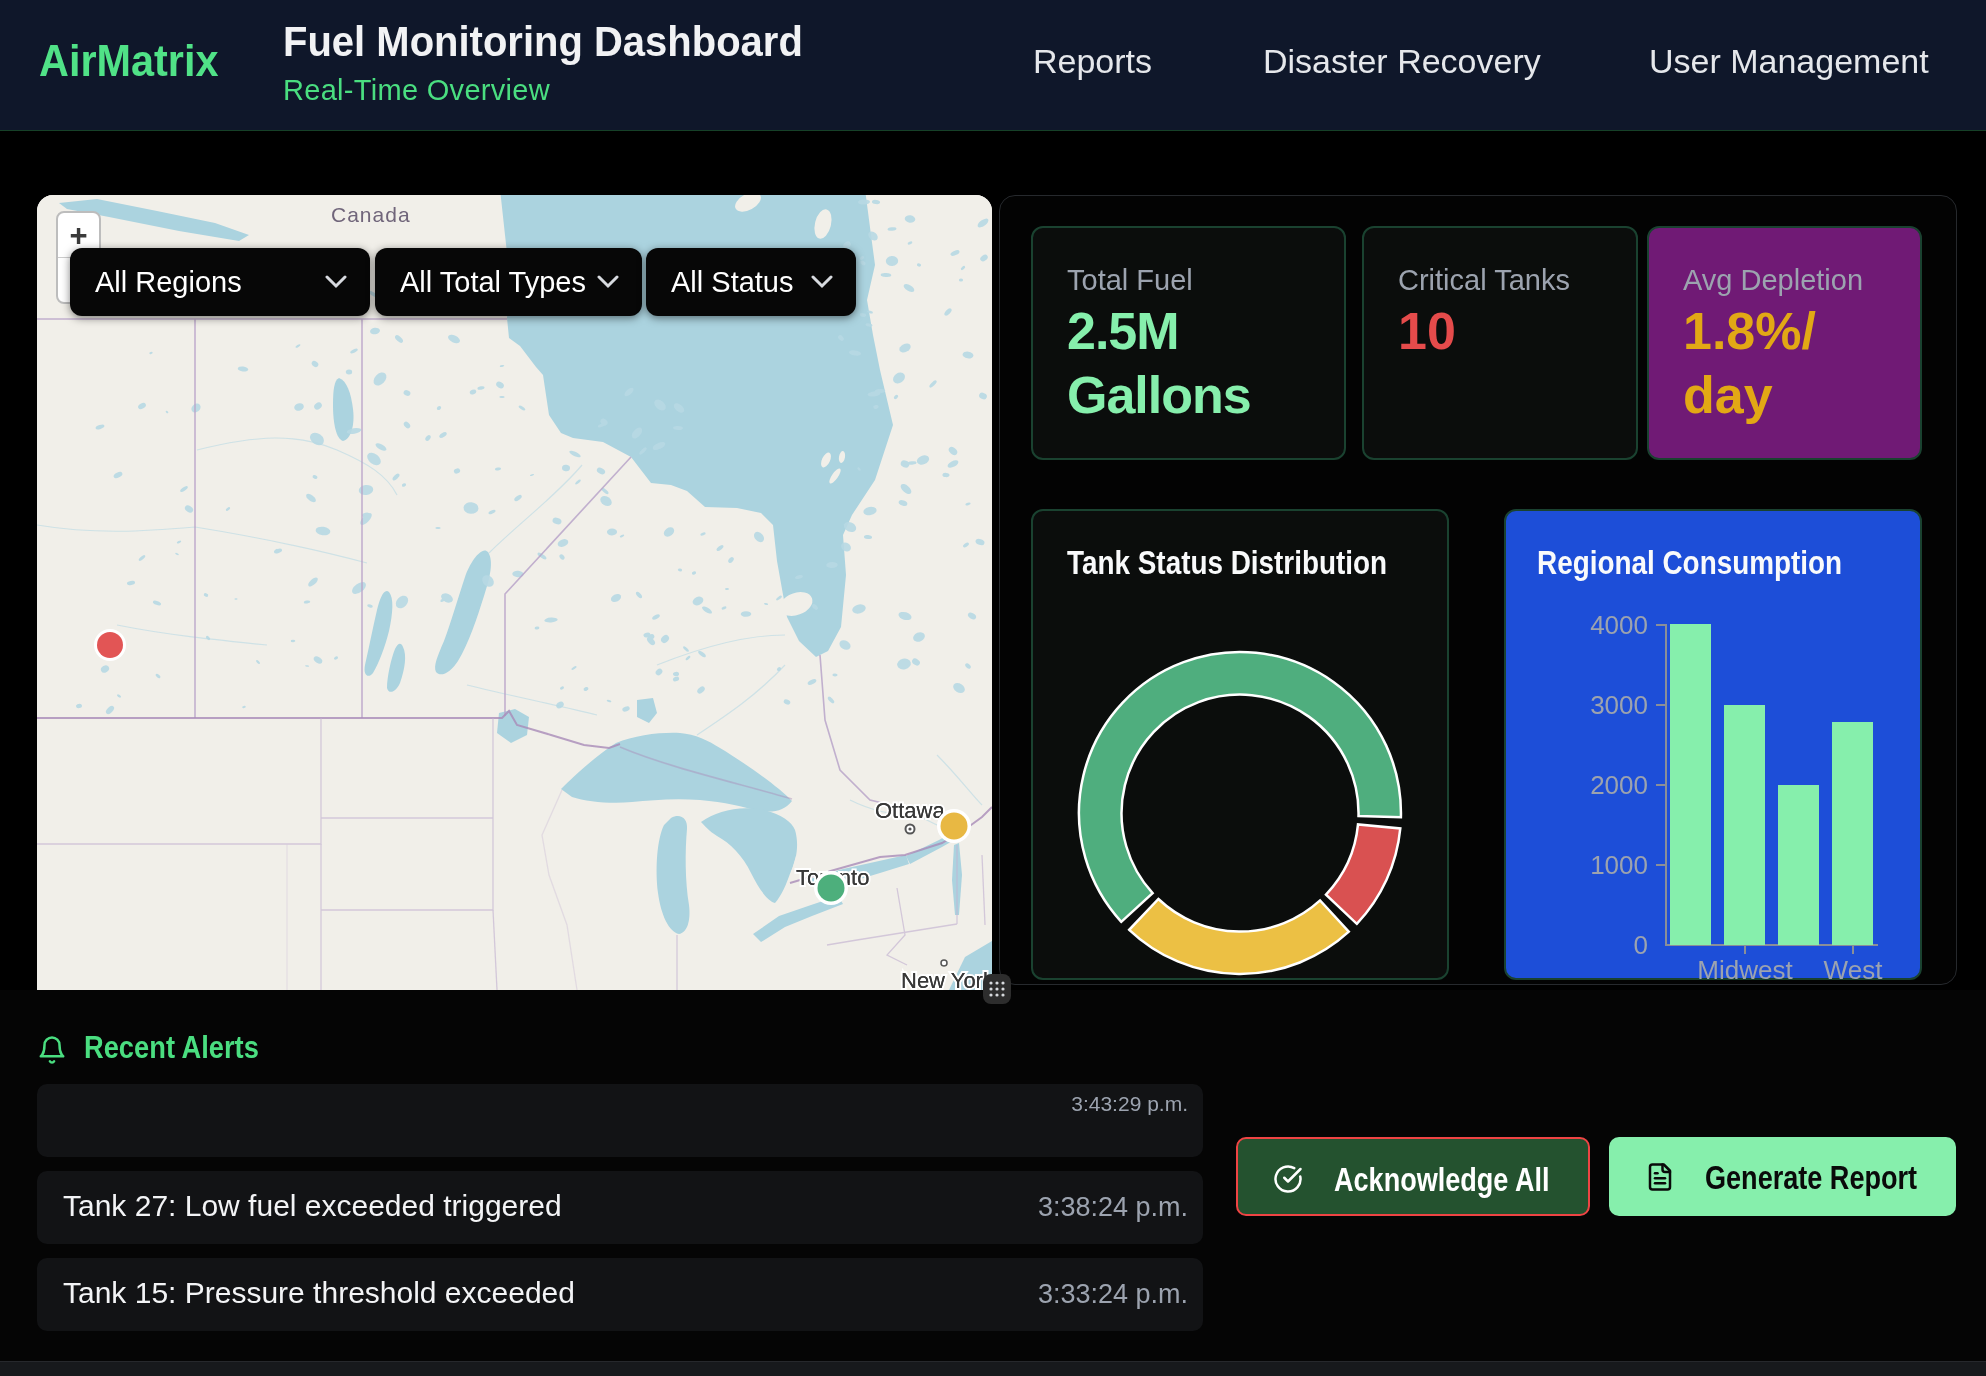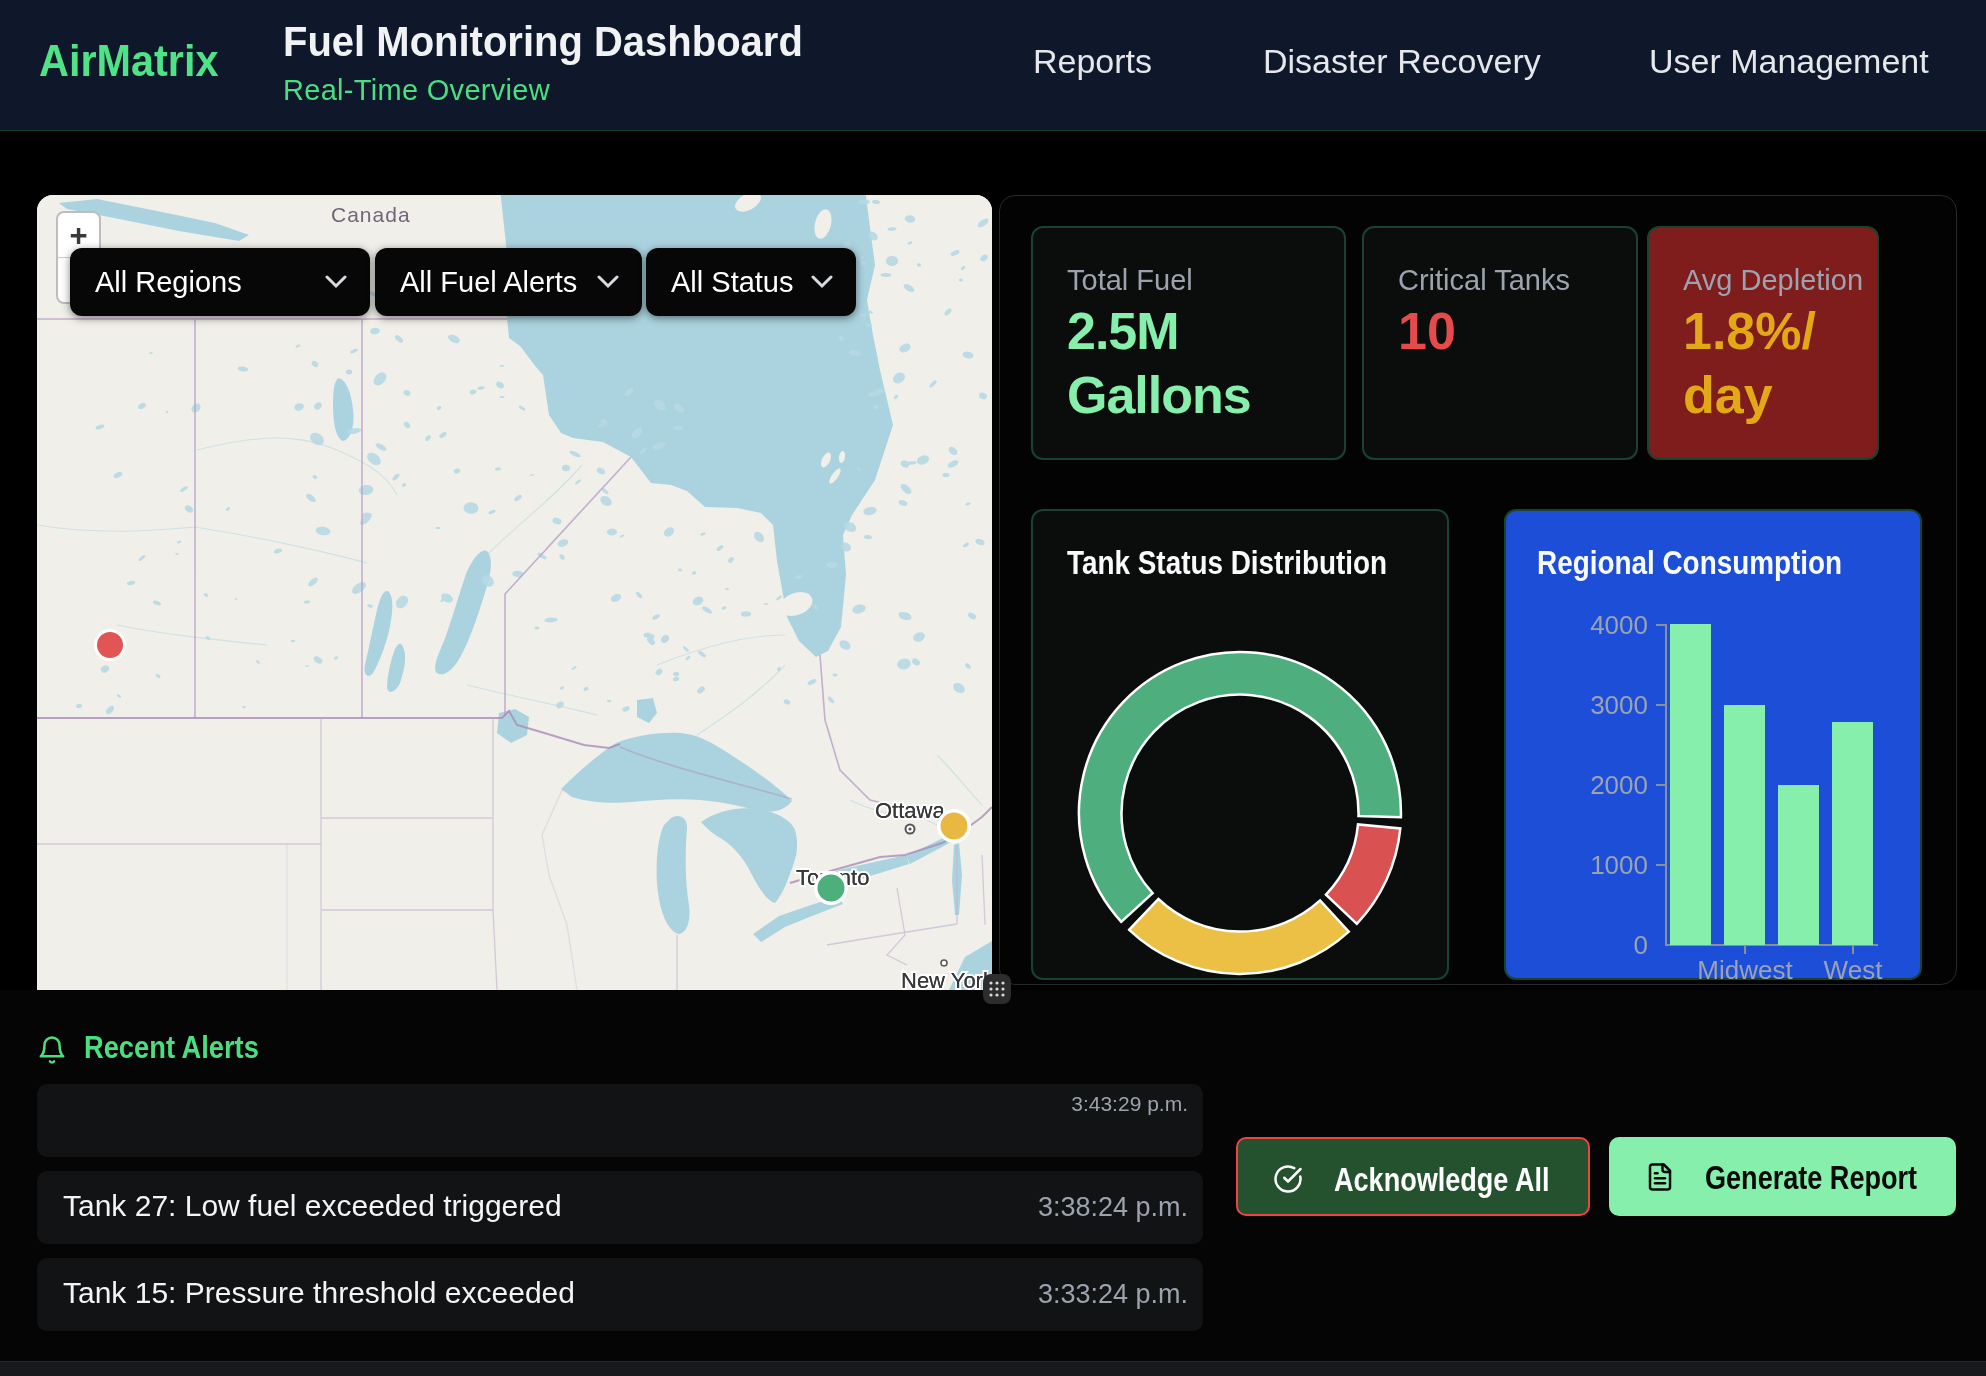--- a/index.html
+++ b/index.html
@@ -352,21 +352,21 @@
   </div>
 </div>
 
 <div class="abs" style="left:70px;top:248px;width:300px;height:68px;background:#070707;border-radius:12px;box-shadow:0 2px 8px rgba(0,0,0,.5);">
   <div class="abs" style="left:25px;top:18px;font-size:29px;font-weight:500;color:#fff;">All Regions</div>
     <svg width="24" height="14" viewBox="0 0 24 14" style="position:absolute;right:22px;top:27px;">
       <path d="M3,2 L12,11 L21,2" stroke="#d7dadf" stroke-width="3" fill="none" stroke-linecap="round"></path>
     </svg>
 </div>
 <div class="abs" style="left:375px;top:248px;width:267px;height:68px;background:#070707;border-radius:12px;box-shadow:0 2px 8px rgba(0,0,0,.5);">
-  <div class="abs" style="left:25px;top:18px;font-size:29px;font-weight:500;color:#fff;">All Fuel Alerts</div>
+  <div class="abs" style="left:25px;top:18px;font-size:29px;font-weight:500;color:#fff;">All Total Types</div>
     <svg width="24" height="14" viewBox="0 0 24 14" style="position:absolute;right:22px;top:27px;">
       <path d="M3,2 L12,11 L21,2" stroke="#d7dadf" stroke-width="3" fill="none" stroke-linecap="round"></path>
     </svg>
 </div>
 <div class="abs" style="left:646px;top:248px;width:210px;height:68px;background:#070707;border-radius:12px;box-shadow:0 2px 8px rgba(0,0,0,.5);">
   <div class="abs" style="left:25px;top:18px;font-size:29px;font-weight:500;color:#fff;">All Status</div>
     <svg width="24" height="14" viewBox="0 0 24 14" style="position:absolute;right:22px;top:27px;">
       <path d="M3,2 L12,11 L21,2" stroke="#d7dadf" stroke-width="3" fill="none" stroke-linecap="round"></path>
     </svg>
 </div>
@@ -374,21 +374,21 @@
 <div class="abs" style="left:999px;top:195px;width:958px;height:790px;border:1px solid #26292d;border-radius:16px;background:#030303;"></div>
 
 <div class="abs" style="left:1031px;top:226px;width:315px;height:234px;background:#0b0d0c;border:2px solid #1a4230;border-radius:12px;">
   <div class="abs" style="left:34px;top:36px;font-size:29px;color:#9ca3af;">Total Fuel</div>
   <div class="abs" style="left:34px;top:71px;font-size:52px;line-height:64px;font-weight:700;color:#86efac;letter-spacing:-1px;width:210px;">2.5M Gallons</div>
 </div>
 <div class="abs" style="left:1362px;top:226px;width:276px;height:234px;background:#0b0d0c;border:2px solid #1a4230;border-radius:12px;">
   <div class="abs" style="left:34px;top:36px;font-size:29px;color:#9ca3af;">Critical Tanks</div>
   <div class="abs" style="left:34px;top:71px;font-size:52px;line-height:64px;font-weight:700;color:#e54b4b;">10</div>
 </div>
-<div class="abs" style="left:1647px;top:226px;width:232px;height:234px;background:#7f1d1d;border:2px solid #1a4230;border-radius:12px;">
+<div class="abs" style="left:1647px;top:226px;width:275px;height:234px;background:#701a75;border:2px solid #1a4230;border-radius:12px;">
   <div class="abs" style="left:34px;top:36px;font-size:29px;color:#9ca3af;">Avg Depletion</div>
   <div class="abs" style="left:34px;top:71px;font-size:52px;line-height:64px;font-weight:700;color:#e2a815;width:160px;">1.8%/ day</div>
 </div>
 
 <div class="abs" style="left:1031px;top:509px;width:418px;height:471px;background:#0b0d0c;border:2px solid #1a4230;border-radius:12px;overflow:hidden;">
   <div class="abs" style="left:34px;top:32px;font-size:34px;font-weight:700;color:#f9fafb;transform:scaleX(.82);transform-origin:left;white-space:nowrap;">Tank Status Distribution</div>
 </div>
 <div class="abs" style="left:1504px;top:509px;width:418px;height:471px;background:#1d4ed8;border:2px solid #1a4230;border-radius:12px;overflow:hidden;">
   <div class="abs" style="left:31px;top:32px;font-size:34px;font-weight:700;color:#f9fafb;transform:scaleX(.82);transform-origin:left;white-space:nowrap;">Regional Consumption</div>
 </div>

